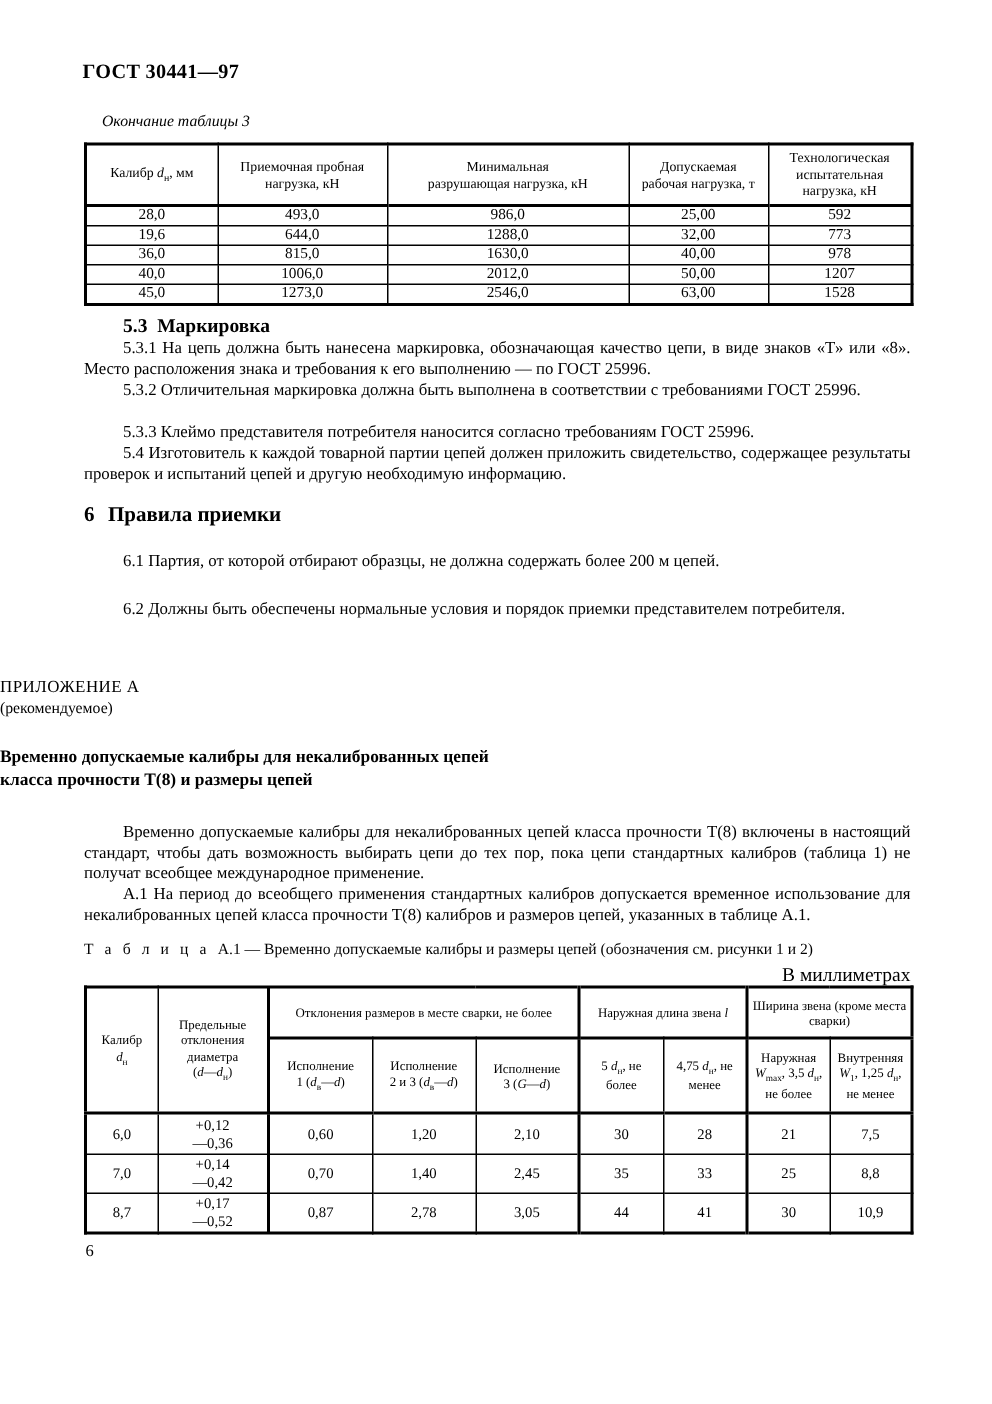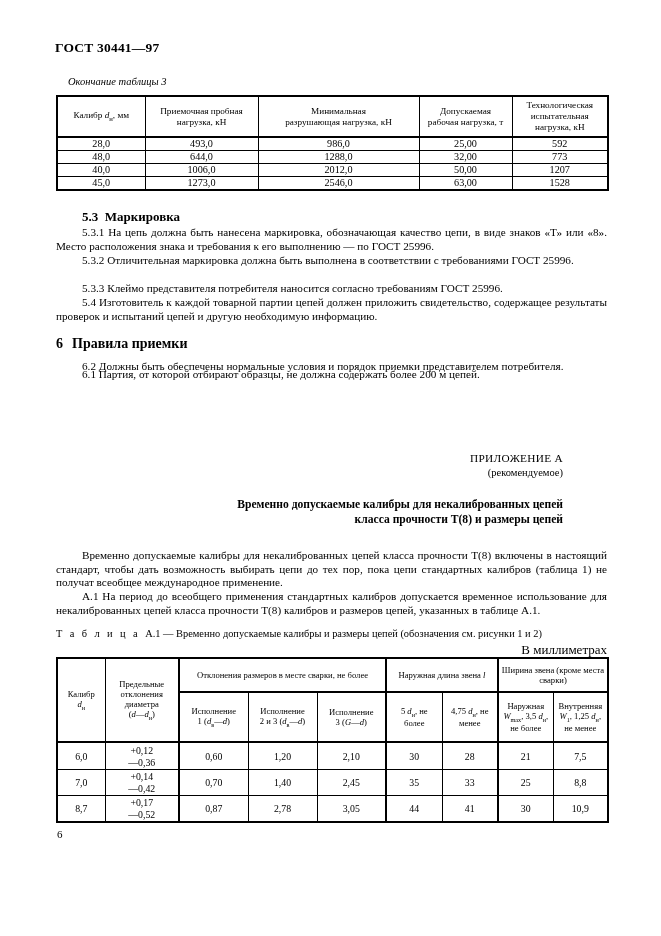--- a/index.html
+++ b/index.html
@@ -99,22 +99,22 @@
     left: 56px;
     font-weight: bold;
     font-size: 14px;
   }
   .sec-head-big .num { margin-right: 9px; }
 
   
   .center-block {
     position: absolute;
     width: 547px;
-    left: 16px;
-    text-align: right;
+    left: 0;
+    text-align: left;
   }
   .appendix-name { font-size: 11.3px; letter-spacing: 0.3px; }
   .appendix-kind { font-size: 10.5px; }
   .appendix-title {
     font-size: 11.6px;
     font-weight: bold;
     line-height: 15px;
   }
 
   
@@ -198,25 +198,32 @@
       </thead>
       <tbody>
         <tr>
           <td>28,0</td>
           <td>493,0</td>
           <td>986,0</td>
           <td>25,00</td>
           <td>592</td>
         </tr>
         <tr>
-          <td>48,0</td>
+          <td>19,6</td>
           <td>644,0</td>
           <td>1288,0</td>
           <td>32,00</td>
           <td>773</td>
+        </tr>
+        <tr>
+          <td>36,0</td>
+          <td>815,0</td>
+          <td>1630,0</td>
+          <td>40,00</td>
+          <td>978</td>
         </tr>
         <tr>
           <td>40,0</td>
           <td>1006,0</td>
           <td>2012,0</td>
           <td>50,00</td>
           <td>1207</td>
         </tr>
         <tr>
           <td>45,0</td>
@@ -250,21 +257,21 @@
   </div>
 
   <div class="sec-head-big" style="top:336px;">
     <span class="num">6</span><span>Правила приемки</span>
   </div>
 
   <div class="para" style="top:368px;">
     <span class="ind"></span><span>6.1  Партия, от которой отбирают образцы, не должна содержать более 200 м цепей.</span>
   </div>
 
-  <div class="para" style="top:360px;">
+  <div class="para" style="top:400px;">
     <span class="ind"></span><span>6.2  Должны быть обеспечены нормальные условия и порядок приемки представителем потребителя.</span>
   </div>
 
   <div class="center-block appendix-name" style="top:452px;">ПРИЛОЖЕНИЕ А</div>
   <div class="center-block appendix-title" style="top:497px;">Временно допускаемые калибры для некалиброванных цепей</div>
 
   <div class="center-block appendix-kind" style="top:467px;">(рекомендуемое)</div>
   <div class="center-block appendix-title" style="top:512px;">класса прочности Т(8) и размеры цепей</div>
 
   <div class="para" style="top:549px;">

